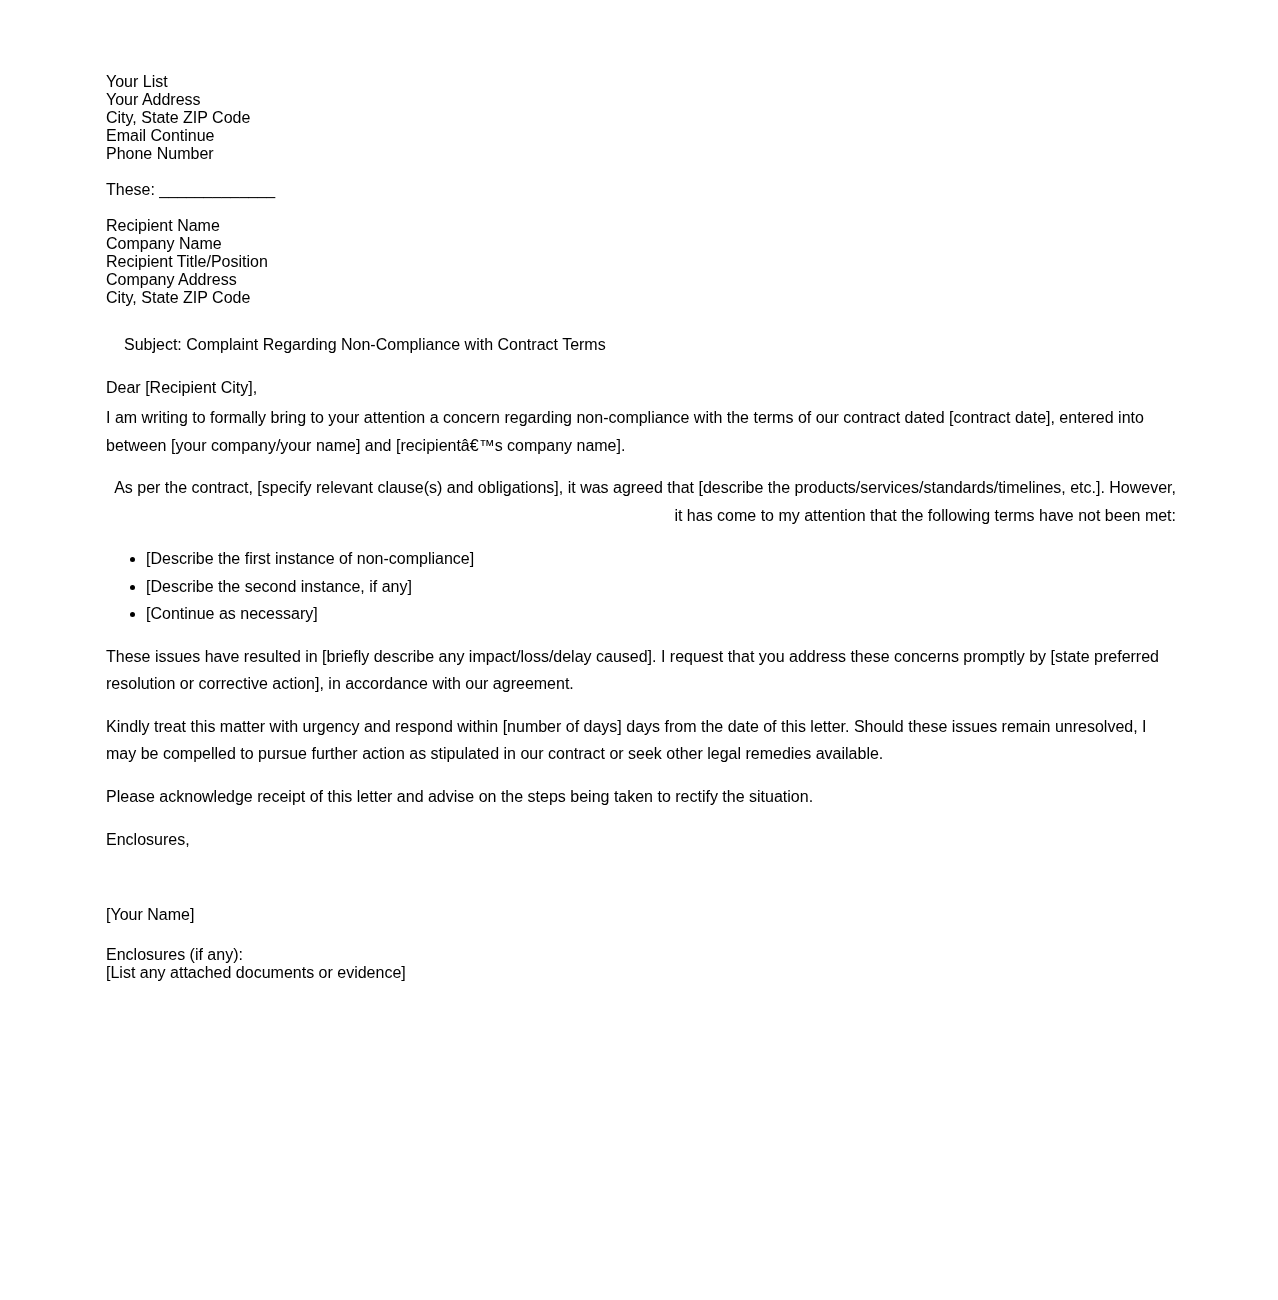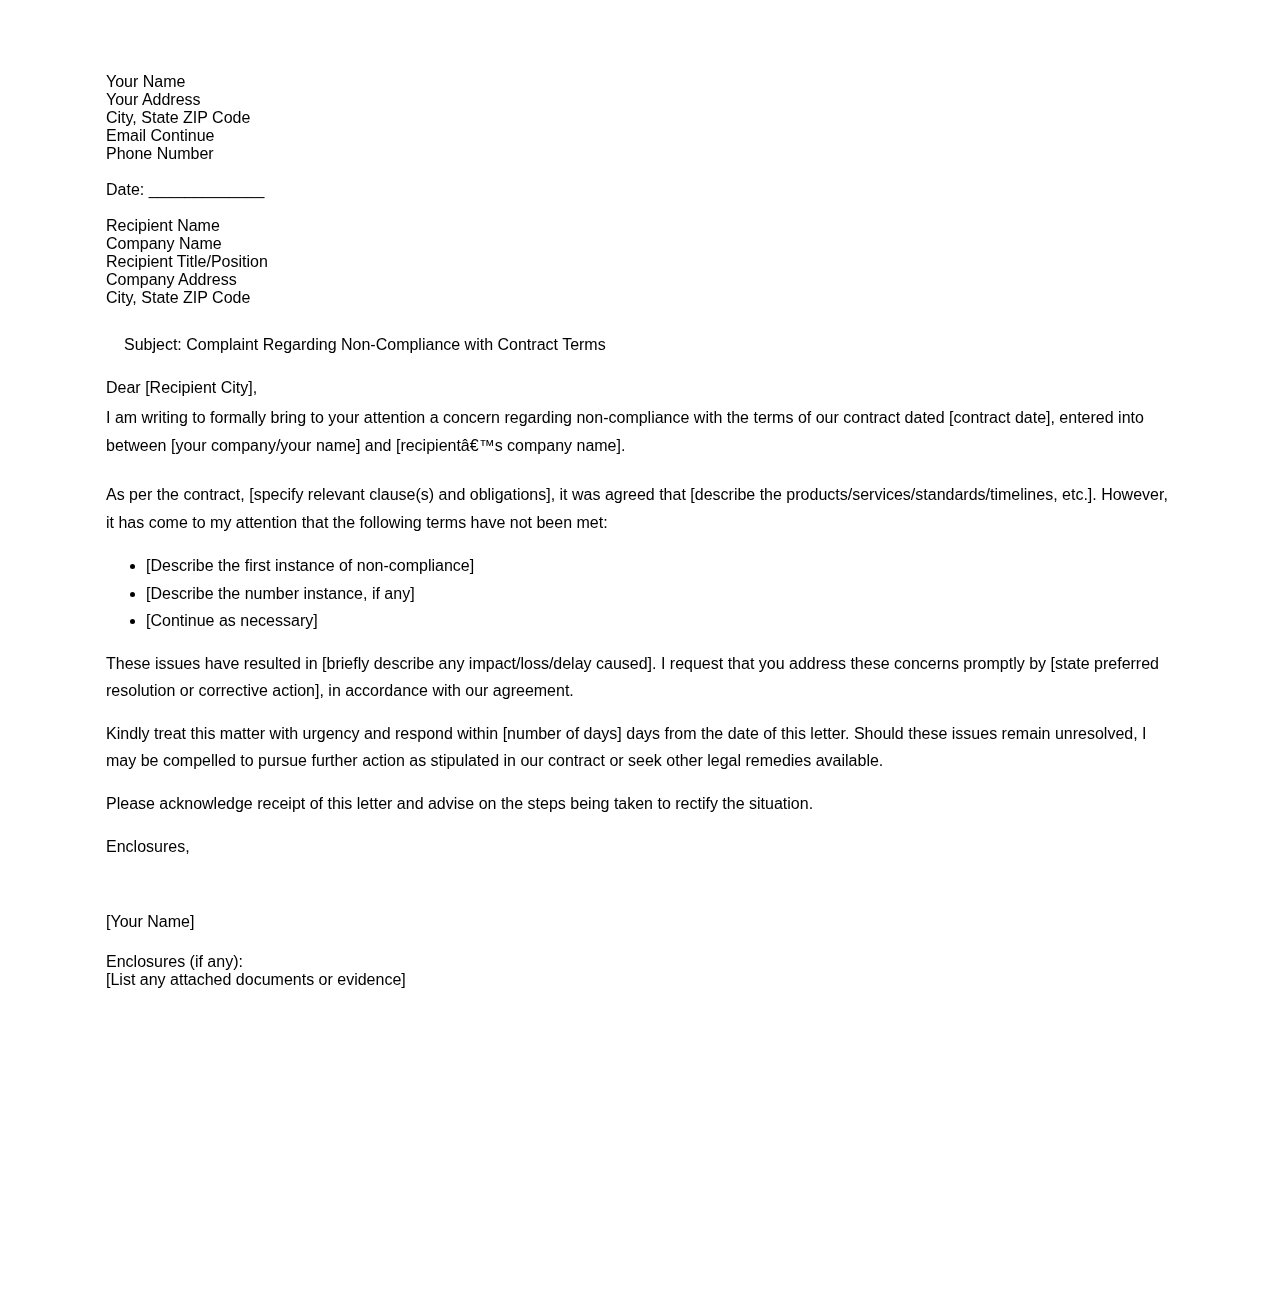--- a/index.html
+++ b/index.html
@@ -10,64 +10,64 @@
   }
   .letter { position: absolute; left: 106px; top: 73px; width: 1070px; }
   .block { line-height: 18px; margin: 0; }
   .block div { white-space: pre; }
   .date { margin-top: 18px; line-height: 18px; }
   .recipient { margin-top: 18px; }
   .subject { margin-top: 29px; line-height: 18px; margin-left: 18px; }
   .para { line-height: 27.5px; margin: 0; }
   .salutation { margin-top: 25px; line-height: 18px; }
   .p1 { margin-top: 7px; }
-  .p2 { margin-top: 22px; }
+  .p2 { margin-top: 15px; text-align: right; }
   ul.items { margin: 16px 0 0 0; padding-left: 40px; line-height: 27.5px; }
   ul.items li { margin: 0; }
   .p3 { margin-top: 15px; }
   .p4 { margin-top: 15px; }
   .p5 { margin-top: 15px; }
   .closing { margin-top: 16px; line-height: 27.5px; }
   .signature { margin-top: 47px; line-height: 27.5px; }
   .enclosures { margin-top: 18px; line-height: 18px; }
 </style>
 </head>
 <body>
 
 <div class="letter">
 
   <div class="block sender">
-    <div>Your Name</div>
+    <div>Your List</div>
     <div>Your Address</div>
     <div>City, State ZIP Code</div>
     <div>Email Continue</div>
     <div>Phone Number</div>
   </div>
 
-  <div class="date">Date: _____________</div>
+  <div class="date">These: _____________</div>
 
   <div class="block recipient">
     <div>Recipient Name</div>
     <div>Company Name</div>
     <div>Recipient Title/Position</div>
     <div>Company Address</div>
     <div>City, State ZIP Code</div>
   </div>
 
   <div class="subject">Subject: Complaint Regarding Non-Compliance with Contract Terms</div>
 
   <div class="salutation">Dear [Recipient City],</div>
 
   <p class="para p1">I am writing to formally bring to your attention a concern regarding non-compliance with the terms of our contract dated [contract date], entered into between [your company/your name] and [recipientâ€™s company name].</p>
 
   <p class="para p2">As per the contract, [specify relevant clause(s) and obligations], it was agreed that [describe the products/services/standards/timelines, etc.]. However, it has come to my attention that the following terms have not been met:</p>
 
   <ul class="items">
     <li>[Describe the first instance of non-compliance]</li>
-    <li>[Describe the number instance, if any]</li>
+    <li>[Describe the second instance, if any]</li>
     <li>[Continue as necessary]</li>
   </ul>
 
   <p class="para p3">These issues have resulted in [briefly describe any impact/loss/delay caused]. I request that you address these concerns promptly by [state preferred resolution or corrective action], in accordance with our agreement.</p>
 
   <p class="para p4">Kindly treat this matter with urgency and respond within [number of days] days from the date of this letter. Should these issues remain unresolved, I may be compelled to pursue further action as stipulated in our contract or seek other legal remedies available.</p>
 
   <p class="para p5">Please acknowledge receipt of this letter and advise on the steps being taken to rectify the situation.</p>
 
   <div class="closing">Enclosures,</div>

